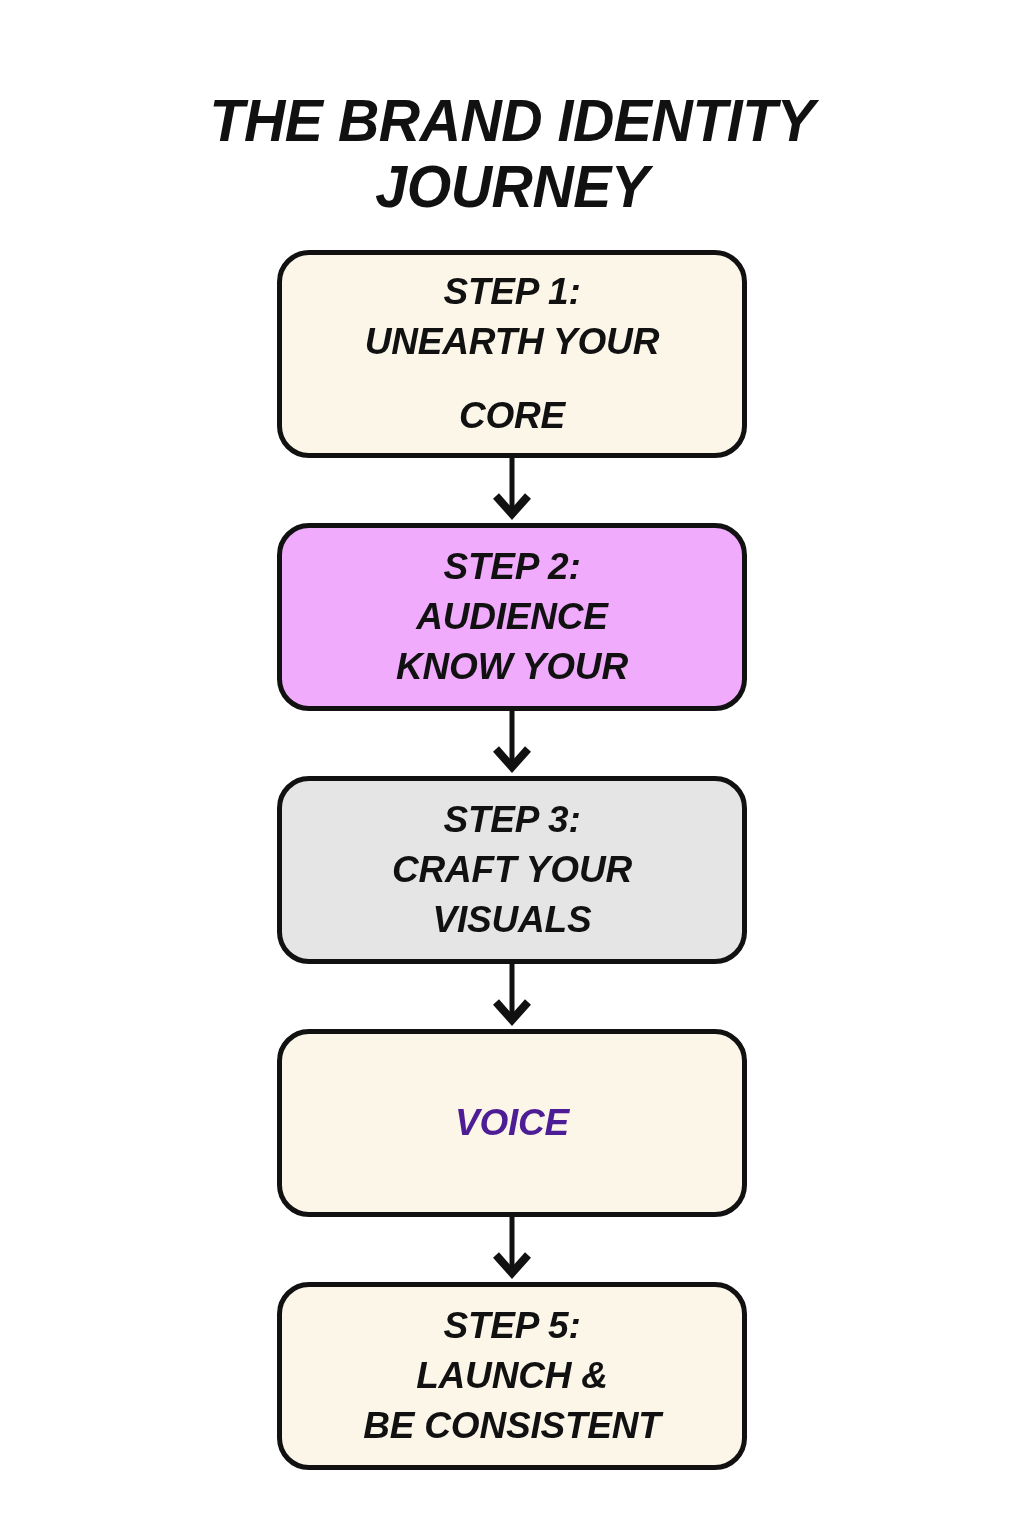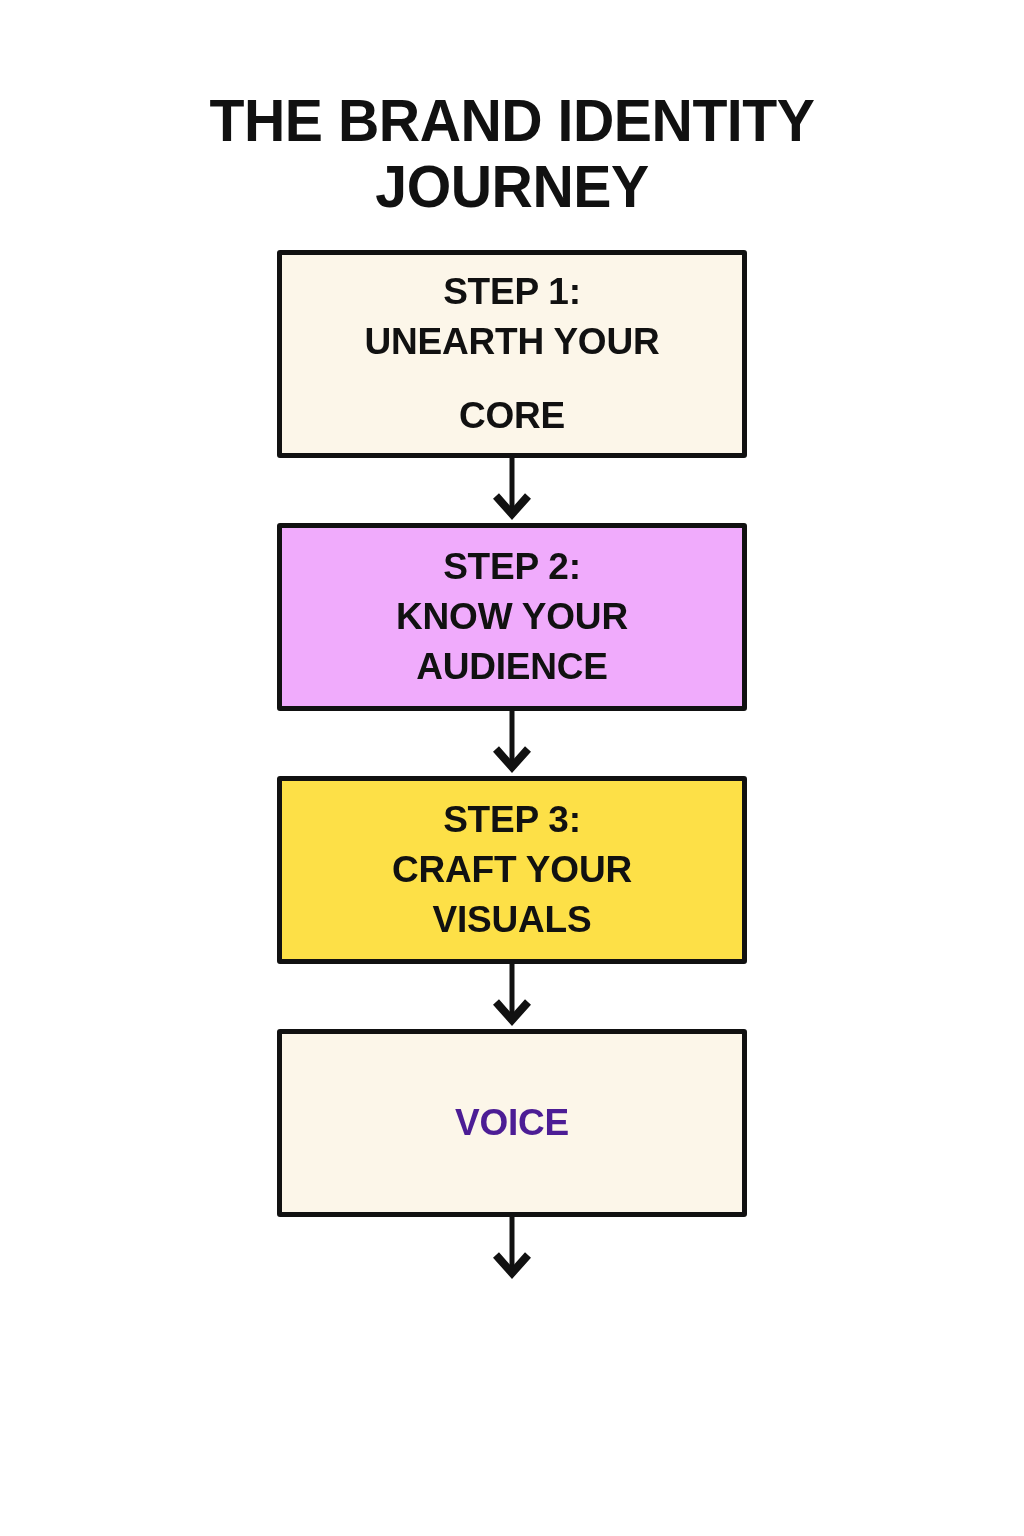--- a/index.html
+++ b/index.html
@@ -16,20 +16,21 @@
     color: #111111;
     -webkit-font-smoothing: antialiased;
   }
 
   .page {
     position: relative;
     width: 868px;
     height: 1536px;
     background: #ffffff;
     box-sizing: border-box;
+    font-style: italic;
   }
 
   
   .title {
     position: absolute;
     top: 48px;
     left: 0;
     width: 1024px;
     text-align: center;
     font-size: 59px;
@@ -55,21 +56,21 @@
     align-items: center;
   }
 
   
   .step-box {
     width: 470px;
     min-height: 188px;
     box-sizing: border-box;
     background: #FCF6E9;
     border: 5px solid #111111;
-    border-radius: 3px;
+    border-radius: 32px;
     display: flex;
     flex-direction: column;
     align-items: center;
     justify-content: center;
     padding: 12px 20px;
     text-align: left;
   }
 
   .step-line {
     display: block;
@@ -111,32 +112,32 @@
 
     <div class="connector">
       <svg viewBox="0 0 60 65" xmlns="http://www.w3.org/2000/svg">
         <line x1="30" y1="0" x2="30" y2="50" stroke="#111111" stroke-width="5"></line>
         <polyline points="14,38 30,56 46,38" fill="none" stroke="#111111" stroke-width="8" stroke-linecap="butt" stroke-linejoin="miter"></polyline>
       </svg>
     </div>
 
     <div class="step-box" style="background: #f0abfc; border-color: rgb(17, 17, 17);">
       <span class="step-line" style="color: rgb(17, 17, 17);">STEP 2:</span>
+      <span class="step-line" style="color: rgb(17, 17, 17);">AUDIENCE</span>
       <span class="step-line" style="color: rgb(17, 17, 17);">KNOW YOUR</span>
-      <span class="step-line" style="color: rgb(17, 17, 17);">AUDIENCE</span>
     </div>
 
     <div class="connector">
       <svg viewBox="0 0 60 65" xmlns="http://www.w3.org/2000/svg">
         <line x1="30" y1="0" x2="30" y2="50" stroke="#111111" stroke-width="5"></line>
         <polyline points="14,38 30,56 46,38" fill="none" stroke="#111111" stroke-width="8" stroke-linecap="butt" stroke-linejoin="miter"></polyline>
       </svg>
     </div>
 
-    <div class="step-box" style="background: #fde047; border-color: rgb(17, 17, 17);">
+    <div class="step-box" style="background: #e5e5e5; border-color: rgb(17, 17, 17);">
       <span class="step-line" style="color: rgb(17, 17, 17);">STEP 3:</span>
       <span class="step-line" style="color: rgb(17, 17, 17);">CRAFT YOUR</span>
       <span class="step-line" style="color: rgb(17, 17, 17);">VISUALS</span>
     </div>
 
     <div class="connector">
       <svg viewBox="0 0 60 65" xmlns="http://www.w3.org/2000/svg">
         <line x1="30" y1="0" x2="30" y2="50" stroke="#111111" stroke-width="5"></line>
         <polyline points="14,38 30,56 46,38" fill="none" stroke="#111111" stroke-width="8" stroke-linecap="butt" stroke-linejoin="miter"></polyline>
       </svg>
@@ -146,15 +147,20 @@
       <span class="step-line" style="color: #4c1d95;">VOICE</span>
     </div>
 
     <div class="connector">
       <svg viewBox="0 0 60 65" xmlns="http://www.w3.org/2000/svg">
         <line x1="30" y1="0" x2="30" y2="50" stroke="#111111" stroke-width="5"></line>
         <polyline points="14,38 30,56 46,38" fill="none" stroke="#111111" stroke-width="8" stroke-linecap="butt" stroke-linejoin="miter"></polyline>
       </svg>
     </div>
 
+    <div class="step-box" style="background: rgb(252, 246, 233); border-color: rgb(17, 17, 17);">
+      <span class="step-line" style="color: rgb(17, 17, 17);">STEP 5:</span>
+      <span class="step-line" style="color: rgb(17, 17, 17);">LAUNCH &amp;</span>
+      <span class="step-line" style="color: rgb(17, 17, 17);">BE CONSISTENT</span>
+    </div>
 
   </div>
 </div>
 
 </body></html>

